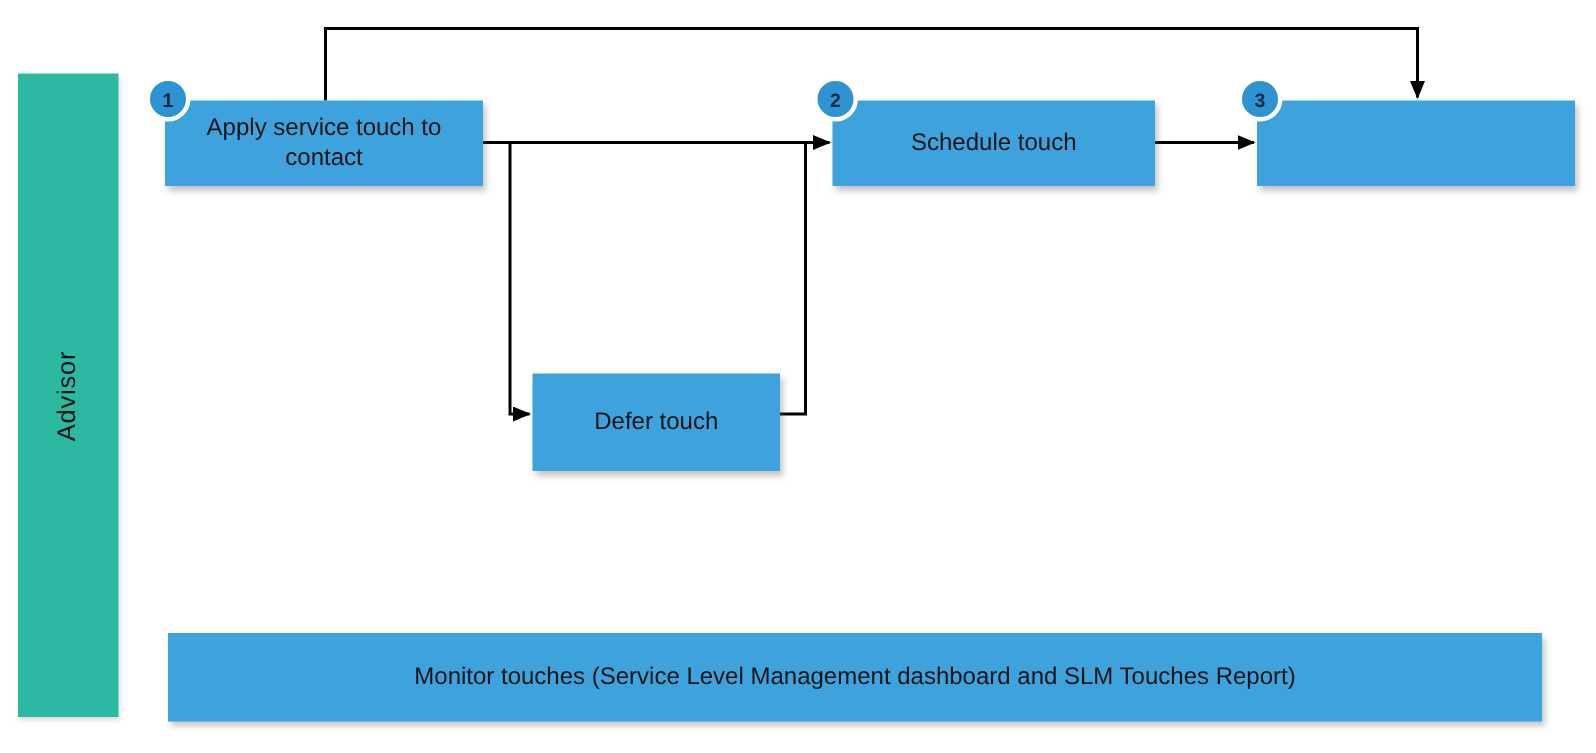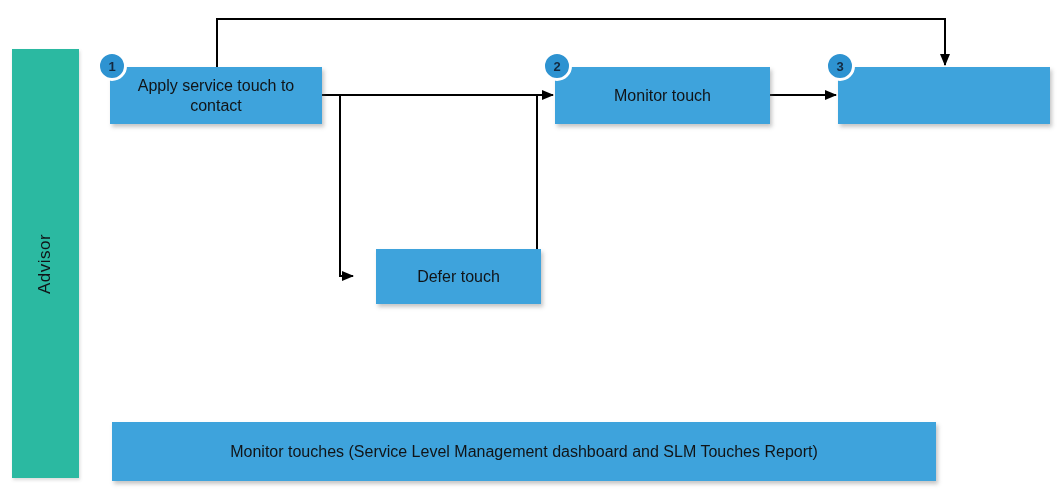--- a/index.html
+++ b/index.html
@@ -66,22 +66,22 @@
     text-align: center;
     font-size: 16px;
     line-height: 1.22;
     z-index: 2;
     box-shadow: 2px 3px 4px rgba(110,110,110,0.4);
     padding: 2px 6px;
   }
   #box-apply    { left: 110px; top: 67px;  width: 212px; height: 57px; }
   #box-schedule { left: 555px; top: 67px;  width: 215px; height: 57px; }
   #box-complete { left: 838px; top: 67px;  width: 212px; height: 57px; }
-  #box-defer    { left: 376px; top: 249px; width: 165px; height: 55px; }
-  #monitor-bar  { left: 112px; top: 422px; width: 824px; height: 59px; }
+  #box-defer    { left: 355px; top: 249px; width: 165px; height: 65px; }
+  #monitor-bar  { left: 112px; top: 422px; width: 916px; height: 59px; }
 
   
   .badge {
     position: absolute;
     left: -13px; top: -16px;
     width: 30px; height: 30px;
     border-radius: 50%;
     border: 3px solid #ffffff;
     background: var(--badge-fill);
     display: flex;
@@ -116,21 +116,21 @@
     <path class="conn" d="M770,95 H836" marker-end="url(#arw)"></path>
   </svg>
 
   <div class="box" id="box-apply">
     <span class="badge">1</span>
     <span class="box-label">Apply service touch to contact</span>
   </div>
 
   <div class="box" id="box-schedule">
     <span class="badge">2</span>
-    <span class="box-label">Monitor touch</span>
+    <span class="box-label">Schedule touch</span>
   </div>
 
   <div class="box" id="box-complete">
     <span class="badge">3</span>
   </div>
 
   <div class="box" id="box-defer">
     <span class="box-label">Defer touch</span>
   </div>
 

